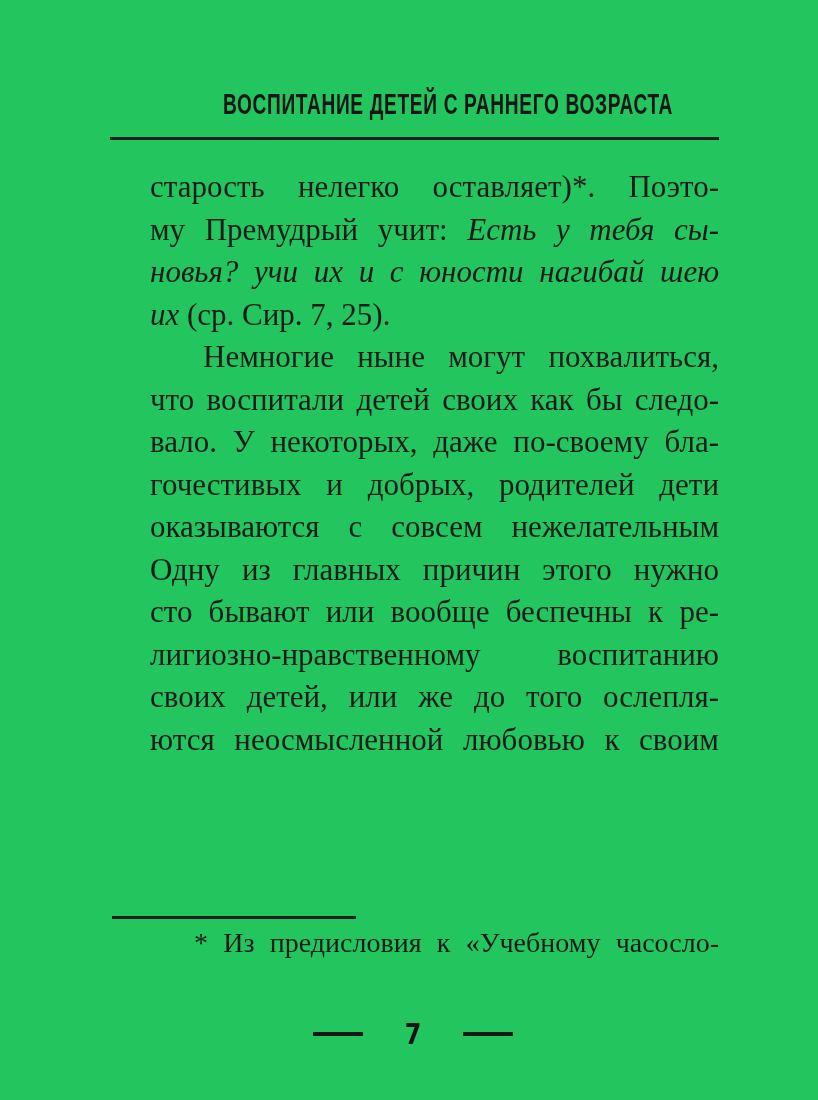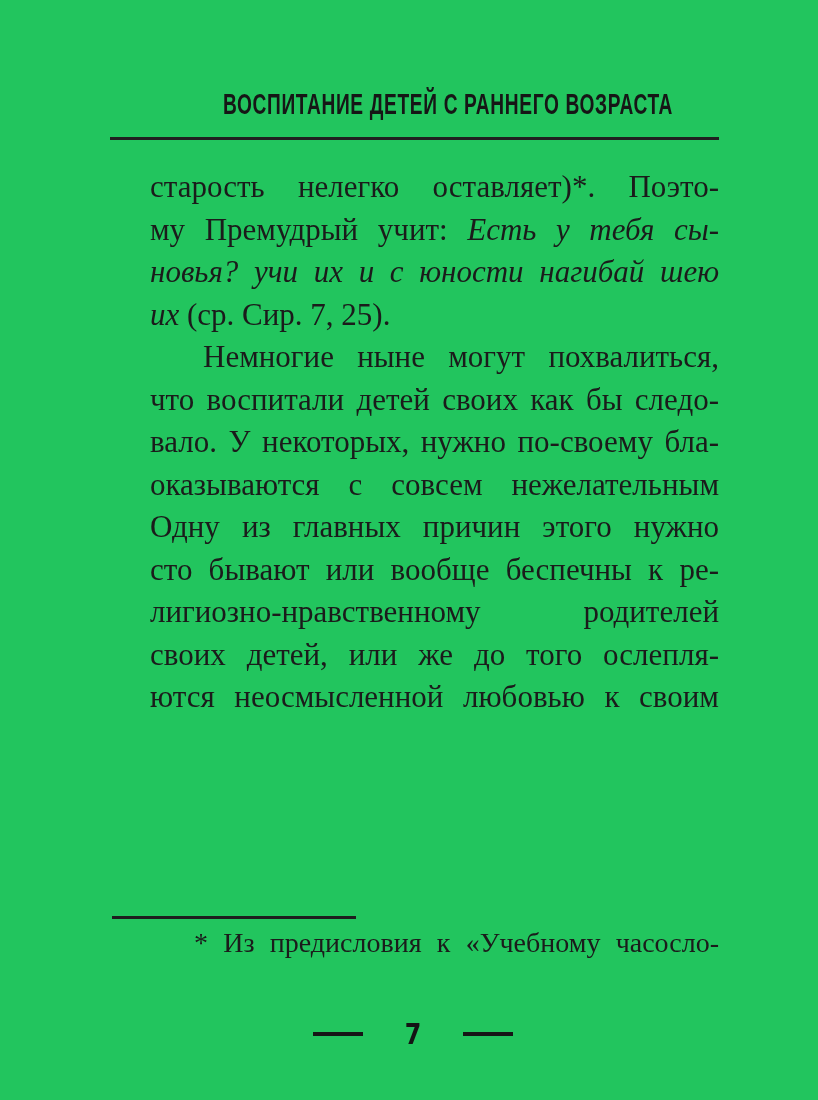--- a/index.html
+++ b/index.html
@@ -125,25 +125,26 @@
 
   <div class="header-rule"></div>
 
   <div class="body-text">
     <div class="line"><span>старость нелегко оставляет)*. Поэто-</span></div>
     <div class="line"><span>му Премудрый учит: </span><span class="em">Есть у тебя сы-</span></div>
     <div class="line"><span class="em">новья? учи их и с юности нагибай шею</span></div>
     <div class="line para-end"><span class="em">их </span><span>(ср. Сир. 7, 25).</span></div>
     <div class="line indent"><span>Немногие ныне могут похвалиться,</span></div>
     <div class="line"><span>что воспитали детей своих как бы следо-</span></div>
-    <div class="line"><span>вало. У некоторых, нужно по-своему бла-</span></div>
+    <div class="line"><span>вало. У некоторых, даже по-своему бла-</span></div>
+    <div class="line"><span>гочестивых и добрых, родителей дети</span></div>
     <div class="line"><span>оказываются с совсем нежелательным</span></div>
     <div class="line"><span>Одну из главных причин этого нужно</span></div>
     <div class="line"><span>сто бывают или вообще беспечны к ре-</span></div>
-    <div class="line"><span>лигиозно-нравственному родителей</span></div>
+    <div class="line"><span>лигиозно-нравственному воспитанию</span></div>
     <div class="line"><span>своих детей, или же до того ослепля-</span></div>
     <div class="line"><span>ются неосмысленной любовью к своим</span></div>
   </div>
 
   <div class="footnote-rule"></div>
 
   <div class="footnote">
     <div class="line fn-first"><span>* Из предисловия к «Учебному часосло-</span></div>
   </div>
 

